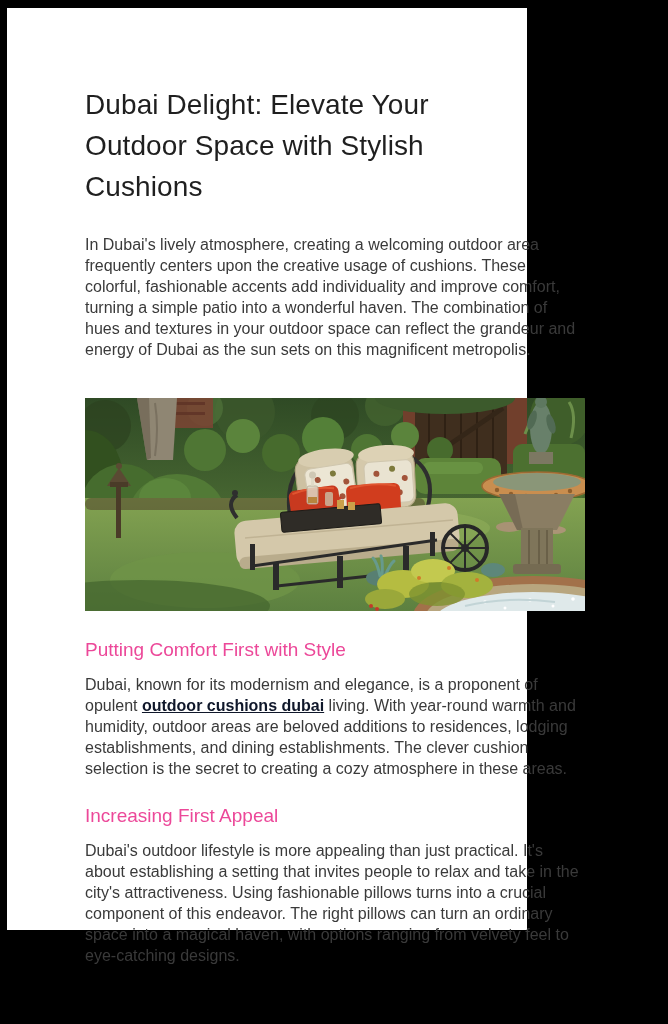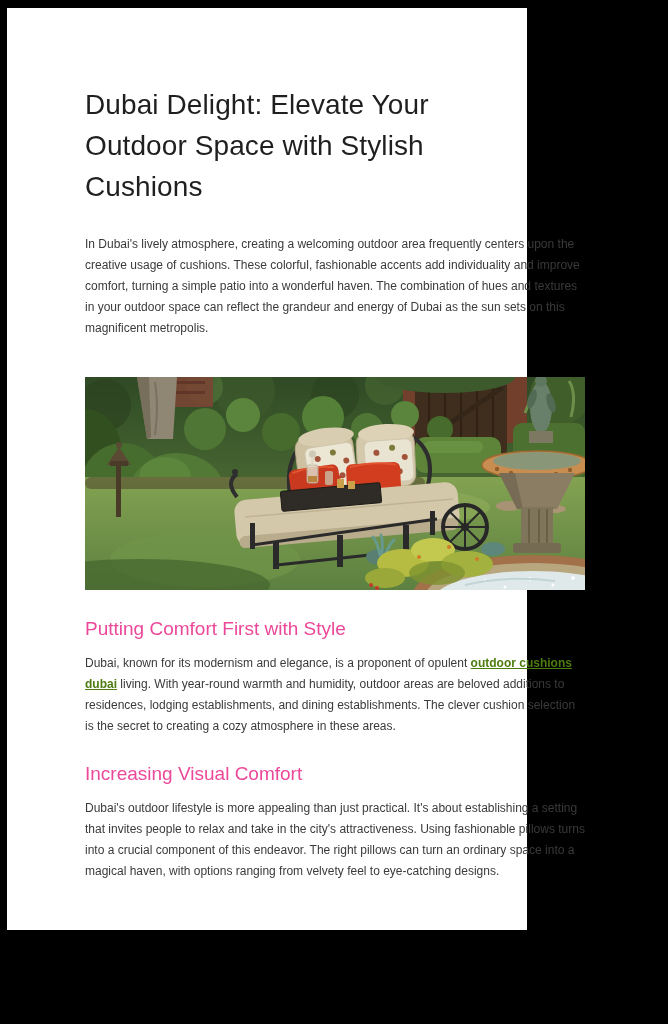--- a/index.html
+++ b/index.html
@@ -25,40 +25,40 @@
     margin: 0 0 27px 0;
     font-size: 28px;
     line-height: 41px;
     font-weight: 400;
     color: #1f1f1f;
     letter-spacing: 0.1px;
   }
   p.body-text {
     margin: 0 0 16px 0;
     width: 500px;
-    font-size: 12px;
+    font-size: 16px;
     line-height: 21px;
     color: #3a3a3a;
   }
   figure.photo {
     margin: 38px 0 26px 0;
     width: 500px;
     height: 213px;
     overflow: hidden;
   }
   figure.photo svg { display: block; }
   h2.section-heading {
     margin: 24px 0 11px 0;
     font-size: 19px;
     line-height: 26px;
     font-weight: 400;
     color: #ec4899;
   }
   a.inline-link {
-    color: #4d7c0f;
+    color: #0f172a;
     font-weight: 700;
     text-decoration: underline;
     cursor: pointer;
   }
 </style>
 </head>
 <body>
 
 <div class="page">
   <article>
@@ -286,18 +286,18 @@
         </g>
       </svg>
     </figure>
 
     <section>
       <h2 class="section-heading">Putting Comfort First with Style</h2>
       <p class="body-text"><span>Dubai, known for its modernism and elegance, is a proponent of opulent </span><a class="inline-link" href="#">outdoor cushions dubai</a><span> living. With year-round warmth and humidity, outdoor areas are beloved additions to residences, lodging establishments, and dining establishments. The clever cushion selection is the secret to creating a cozy atmosphere in these areas.</span></p>
     </section>
 
     <section>
-      <h2 class="section-heading">Increasing Visual Comfort</h2>
+      <h2 class="section-heading">Increasing First Appeal</h2>
       <p class="body-text">Dubai's outdoor lifestyle is more appealing than just practical. It's about establishing a setting that invites people to relax and take in the city's attractiveness. Using fashionable pillows turns into a crucial component of this endeavor. The right pillows can turn an ordinary space into a magical haven, with options ranging from velvety feel to eye-catching designs.</p>
     </section>
 
   </article>
 </div>
 
 </body></html>

